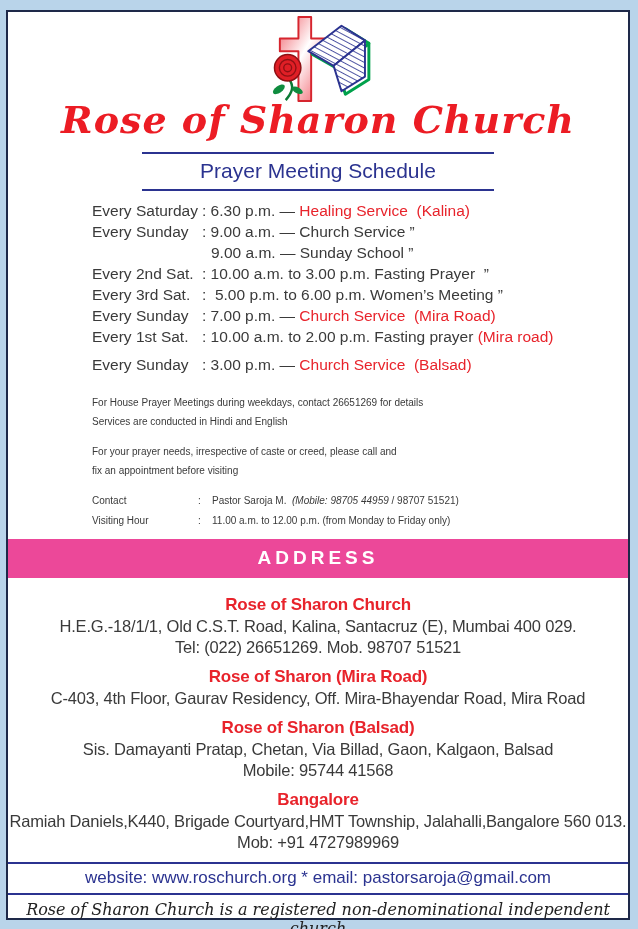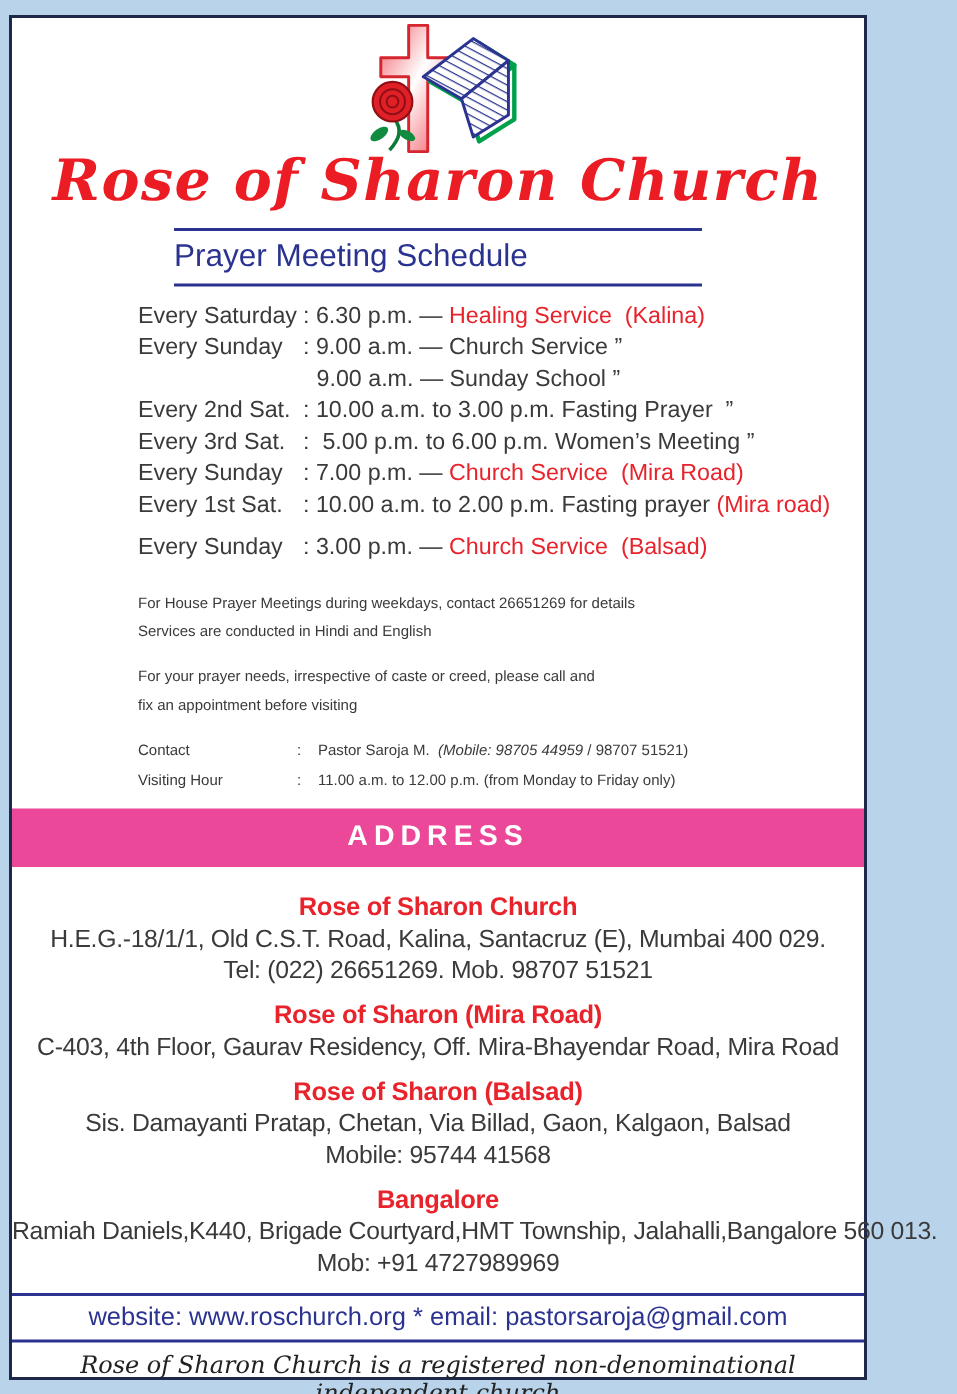--- a/index.html
+++ b/index.html
@@ -5,21 +5,21 @@
   html, body {
     margin: 0; padding: 0;
     width: 638px; height: 929px;
     overflow: hidden;
     background: #b9d4ea;
     font-family: "Liberation Sans", sans-serif;
   }
   .card {
     position: absolute;
     left: 6px; top: 10px;
-    width: 572px; height: 910px;
+    width: 624px; height: 910px;
     box-sizing: border-box;
     background: #ffffff;
     border: 2px solid #1e2949;
   }
   
   .logo { display: block; margin: 2px auto 0; }
   .church-title {
     margin: -6px 0 0;
     text-align: center;
     font-family: "DejaVu Serif", serif;
@@ -28,21 +28,21 @@
     font-size: 38px;
     line-height: 44px;
     color: #ec1c24;
     letter-spacing: 1px;
   }
   .sched-head {
     width: 352px;
     margin: 10px auto 0;
     border-top: 2px solid #2b3390;
     border-bottom: 2px solid #2b3390;
-    text-align: left;
+    text-align: center;
     color: #2b3390;
     font-size: 21px;
     padding: 5px 0 6px;
   }
   
   .sched {
     margin: 9px 0 0 84px;
     font-size: 15.5px;
     color: #3a3a3a;
   }

